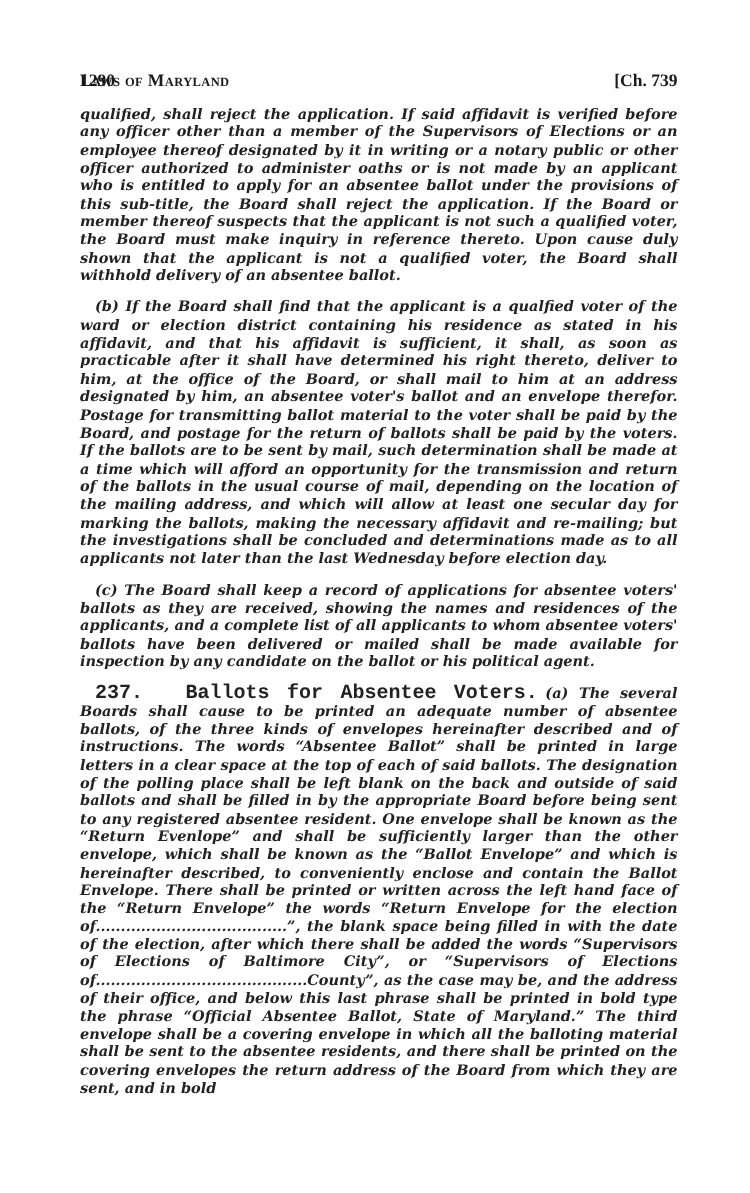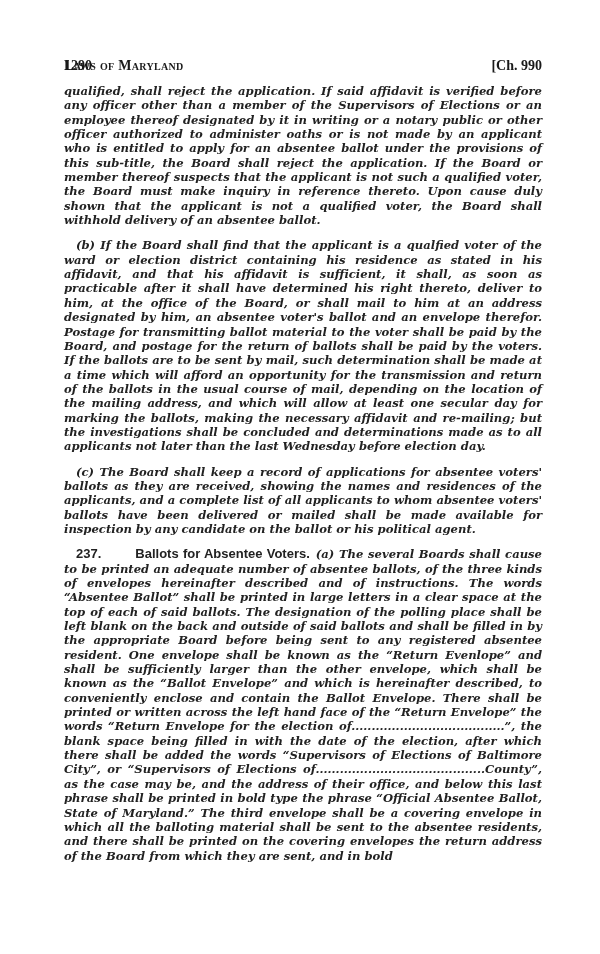--- a/index.html
+++ b/index.html
@@ -5,32 +5,32 @@
   html, body { margin: 0; padding: 0; background: #ffffff; }
   body { width: 600px; height: 954px; position: relative; overflow: hidden; color: #1a1a1a; }
   .page { position: absolute; left: 64px; top: 58px; width: 478px; }
   .running-head { position: relative; height: 26px; font-family: "Liberation Serif", "DejaVu Serif", serif; font-weight: bold; font-size: 14px; }
   .running-head .pg { position: absolute; left: 0; top: 0; }
   .running-head .title { position: absolute; left: 0; right: 0; top: 0; font-variant: small-caps; letter-spacing: 0.3px; }
   .running-head .ch { position: absolute; right: 0; top: 0; }
   .body-text { font-family: "DejaVu Serif", "Liberation Serif", serif; font-style: italic; font-size: 11.6px; line-height: 14.35px; text-align: justify; font-weight: bold; color: #222; }
   .para { margin: 0 0 11px 0; }
   .para.indent { text-indent: 12px; }
-  .sec-num, .sec-title { font-style: normal; font-weight: bold; font-family: Liberation Sans, sans-serif; font-size: 13px; }
+  .sec-num, .sec-title { font-style: normal; font-weight: bold; font-family: Liberation Mono, monospace; font-size: 16px; }
   .sec-num { margin-right: 6px; }
   .sec-title { margin-right: 6px; margin-left: 28px; }
 </style>
 </head>
 <body>
 
 <div class="page">
   <div class="running-head">
     <span class="pg">1290</span>
     <span class="title">Laws of Maryland</span>
-    <span class="ch">[Ch. 990</span>
+    <span class="ch">[Ch. 739</span>
   </div>
 
   <div class="body-text">
     <p class="para">qualified, shall reject the application. If said affidavit is verified before any officer other than a member of the Supervisors of Elections or an employee thereof designated by it in writing or a notary public or other officer authorized to administer oaths or is not made by an applicant who is entitled to apply for an absentee ballot under the provisions of this sub-title, the Board shall reject the application. If the Board or member thereof suspects that the applicant is not such a qualified voter, the Board must make inquiry in reference thereto. Upon cause duly shown that the applicant is not a qualified voter, the Board shall withhold delivery of an absentee ballot.</p>
     <p class="para indent">(b) If the Board shall find that the applicant is a qualfied voter of the ward or election district containing his residence as stated in his affidavit, and that his affidavit is sufficient, it shall, as soon as practicable after it shall have determined his right thereto, deliver to him, at the office of the Board, or shall mail to him at an address designated by him, an absentee voter's ballot and an envelope therefor. Postage for transmitting ballot material to the voter shall be paid by the Board, and postage for the return of ballots shall be paid by the voters. If the ballots are to be sent by mail, such determination shall be made at a time which will afford an opportunity for the transmission and return of the ballots in the usual course of mail, depending on the location of the mailing address, and which will allow at least one secular day for marking the ballots, making the necessary affidavit and re-mailing; but the investigations shall be concluded and determinations made as to all applicants not later than the last Wednesday before election day.</p>
     <p class="para indent">(c) The Board shall keep a record of applications for absentee voters' ballots as they are received, showing the names and residences of the applicants, and a complete list of all applicants to whom absentee voters' ballots have been delivered or mailed shall be made available for inspection by any candidate on the ballot or his political agent.</p>
     <p class="para indent"><span class="sec-num">237.</span><span class="sec-title">Ballots for Absentee Voters.</span><span>(a) The several Boards shall cause to be printed an adequate number of absentee ballots, of the three kinds of envelopes hereinafter described and of instructions. The words “Absentee Ballot” shall be printed in large letters in a clear space at the top of each of said ballots. The designation of the polling place shall be left blank on the back and outside of said ballots and shall be filled in by the appropriate Board before being sent to any registered absentee resident. One envelope shall be known as the “Return Evenlope” and shall be sufficiently larger than the other envelope, which shall be known as the “Ballot Envelope” and which is hereinafter described, to conveniently enclose and contain the Ballot Envelope. There shall be printed or written across the left hand face of the “Return Envelope” the words “Return Envelope for the election of......................................”, the blank space being filled in with the date of the election, after which there shall be added the words “Supervisors of Elections of Baltimore City”, or “Supervisors of Elections of..........................................County”, as the case may be, and the address of their office, and below this last phrase shall be printed in bold type the phrase “Official Absentee Ballot, State of Maryland.” The third envelope shall be a covering envelope in which all the balloting material shall be sent to the absentee residents, and there shall be printed on the covering envelopes the return address of the Board from which they are sent, and in bold</span></p>
   </div>
 </div>
 

